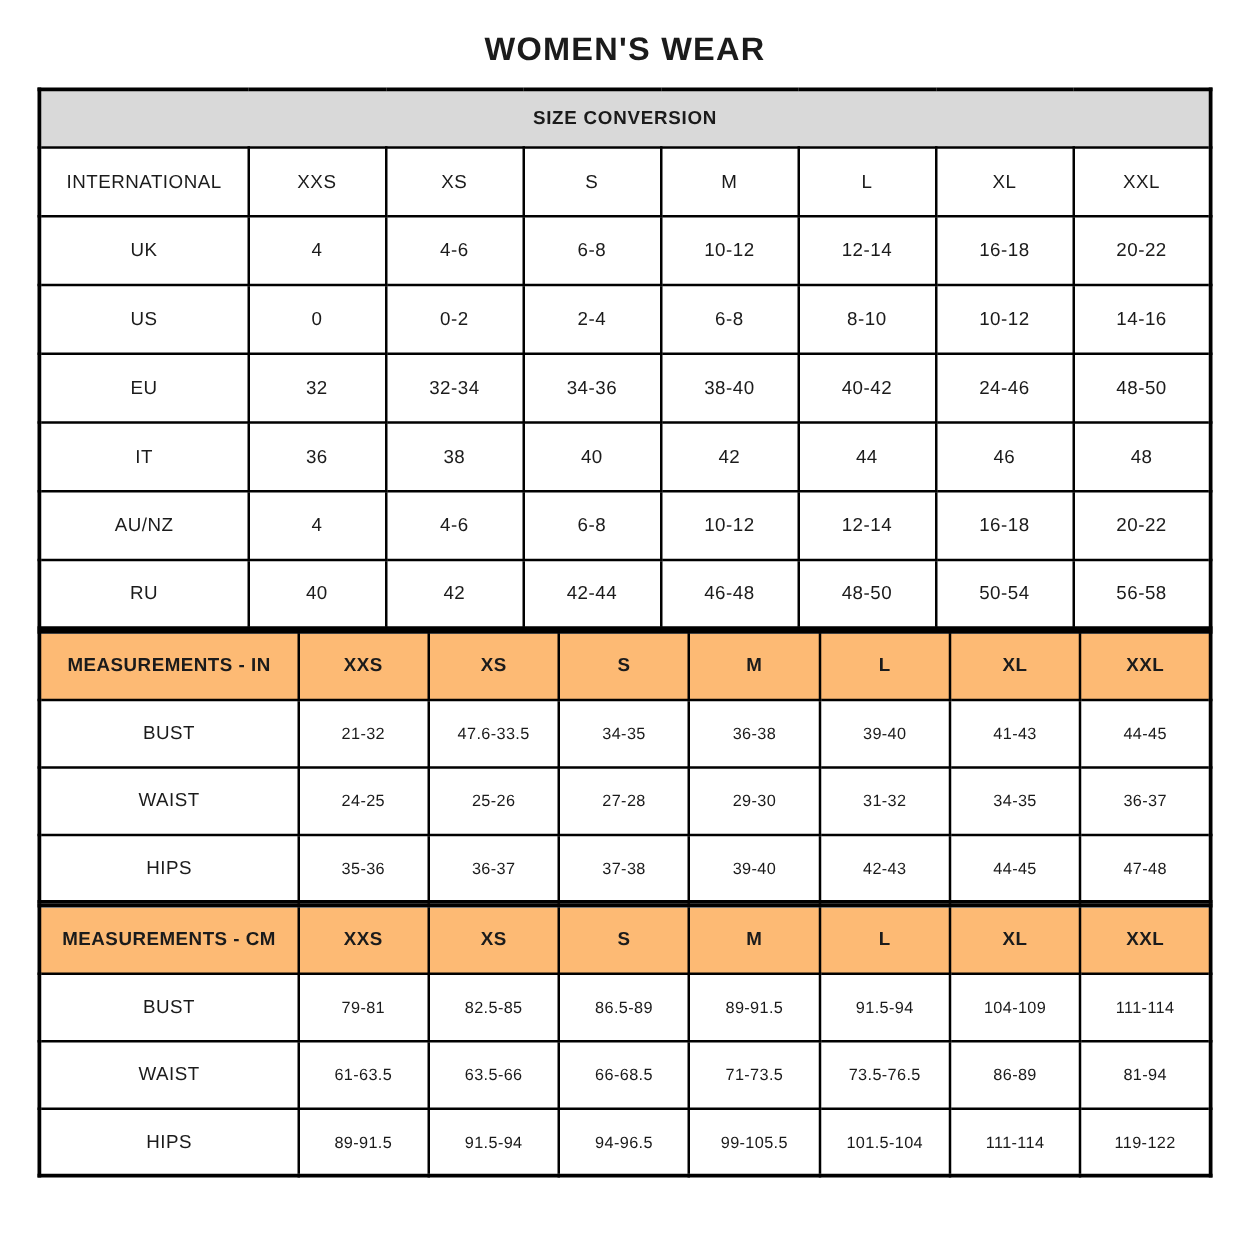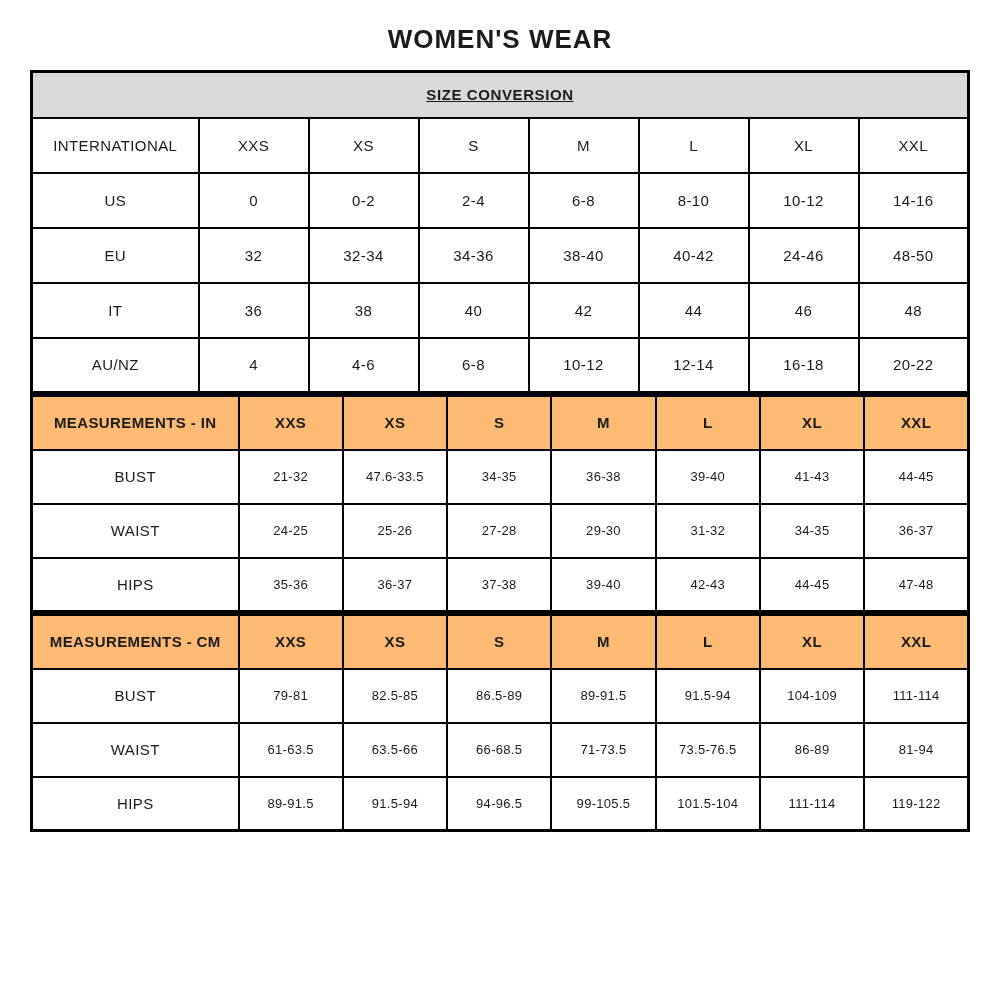--- a/index.html
+++ b/index.html
@@ -32,21 +32,20 @@
     padding: 2px 4px;
     overflow: hidden;
   }
   
   .banner-cell {
     background: #d9d9d9;
     font-weight: bold;
     font-size: 15px;
     letter-spacing: 0.6px;
     height: 46px;
-    text-decoration: underline;
   }
   .t1 th.plain, .t1 td {
     font-weight: normal;
     font-size: 15px;
     letter-spacing: 0.4px;
     height: 55px;
   }
   
   .t2 { margin-top: 9px; }
   .t3 { margin-top: 10px; }
@@ -95,20 +94,30 @@
         <th class="plain">XS</th>
         <th class="plain">S</th>
         <th class="plain">M</th>
         <th class="plain">L</th>
         <th class="plain">XL</th>
         <th class="plain">XXL</th>
       </tr>
     </thead>
     <tbody>
       <tr>
+        <td>UK</td>
+        <td>4</td>
+        <td>4-6</td>
+        <td>6-8</td>
+        <td>10-12</td>
+        <td>12-14</td>
+        <td>16-18</td>
+        <td>20-22</td>
+      </tr>
+      <tr>
         <td>US</td>
         <td>0</td>
         <td>0-2</td>
         <td>2-4</td>
         <td>6-8</td>
         <td>8-10</td>
         <td>10-12</td>
         <td>14-16</td>
       </tr>
       <tr>
@@ -134,20 +143,30 @@
       <tr>
         <td>AU/NZ</td>
         <td>4</td>
         <td>4-6</td>
         <td>6-8</td>
         <td>10-12</td>
         <td>12-14</td>
         <td>16-18</td>
         <td>20-22</td>
       </tr>
+      <tr>
+        <td>RU</td>
+        <td>40</td>
+        <td>42</td>
+        <td>42-44</td>
+        <td>46-48</td>
+        <td>48-50</td>
+        <td>50-54</td>
+        <td>56-58</td>
+      </tr>
     </tbody>
   </table>
 
   <table class="tbl t2">
     <colgroup>
       <col style="width:207px">
         <col>
         <col>
         <col>
         <col>

